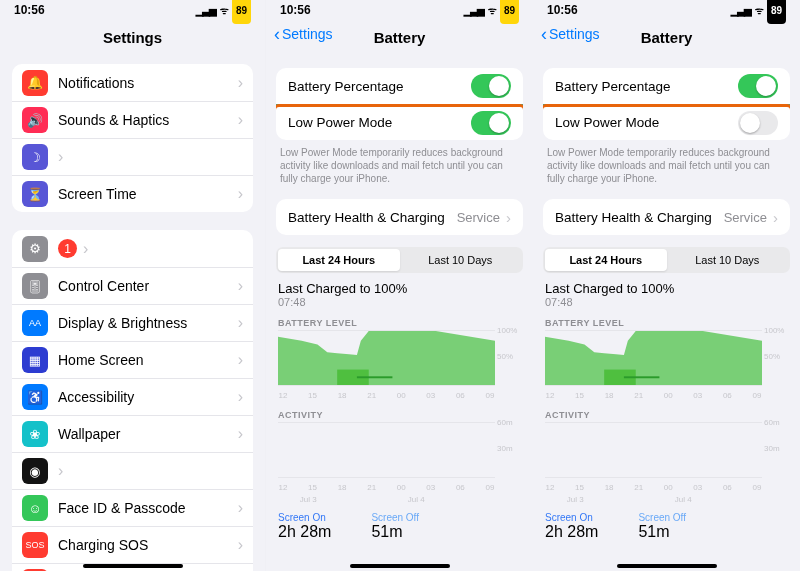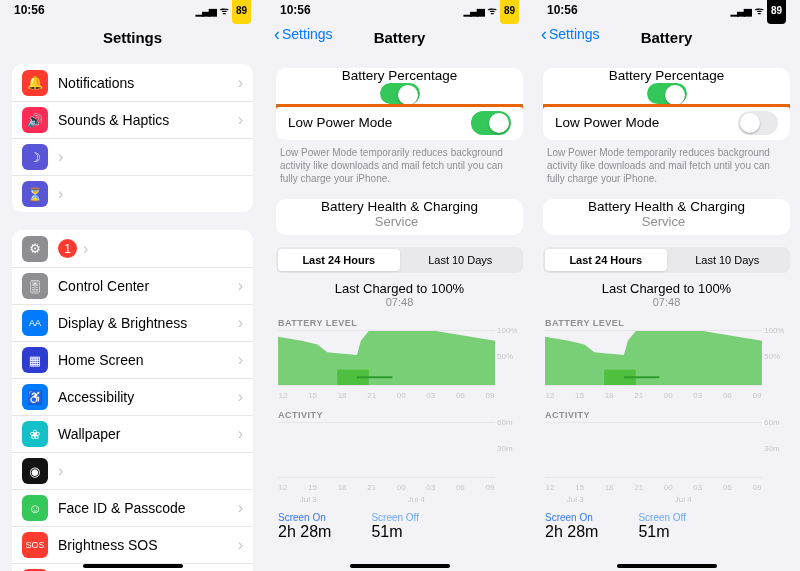--- a/index.html
+++ b/index.html
@@ -26,40 +26,40 @@
   .row { display:flex; align-items:center; height:37px; padding:0 10px 0 10px; border-top:1px solid #e5e5ea; position:relative; }
   .list-group .row:first-child { border-top:none; }
   .row .ico { width:26px; height:26px; border-radius:6px; margin-right:10px; display:flex; align-items:center; justify-content:center; flex-shrink:0; color:#fff; }
   .row .label { flex:1; font-size:14px; color:#000; }
   .row .chev { color:#c7c7cc; font-size:16px; }
   .row .badge { background:#ff3b30; color:#fff; min-width:19px; height:19px; border-radius:10px; font-size:12px; display:flex; align-items:center; justify-content:center; margin-right:6px; font-weight:500; }
 
   
   .bgroup { margin: 14px 10px 0; background:#fff; border-radius:10px; overflow:hidden; }
   .brow { display:flex; align-items:center; height:36px; padding:0 12px; border-top:1px solid #14b8a6; }
-  .bgroup .brow:first-child { border-top:none;flex-direction:column; }
+  .bgroup .brow:first-child { border-top:none; }
   .brow .blabel { flex:1; font-size:13.5px; }
   .brow .rtext { color:#8e8e93; font-size:13px; margin-right:6px; }
   .brow .chev { color:#c7c7cc; font-size:15px; }
   .hl-lpm { position:relative; }
   .hl-lpm::after { content:""; position:absolute; left:-3px; right:-3px; top:36px; height:38px; border:3px solid #e8640a; border-radius:6px; pointer-events:none; }
   .footer-note { font-size:10px; color:#8e8e93; padding:6px 14px 0; line-height:1.3; }
 
   
   .toggle { width:40px; height:24px; border-radius:12px; position:relative; background:#e9e9eb; }
   .toggle.on { background:#34c759; }
   .toggle .knob { position:absolute; width:20px; height:20px; background:#fff; border-radius:50%; top:2px; left:2px; box-shadow:0 1px 2px rgba(0,0,0,.3); }
   .toggle.on .knob { left:18px; }
 
   
   .seg { margin:12px 10px 0; height:26px; background:#e9e9eb; border-radius:7px; display:flex; padding:2px; font-size:11px; }
   .seg div { flex:1; display:flex; align-items:center; justify-content:center; border-radius:4px; color:#000; }
   .seg .sel { background:#fff; font-weight:600; box-shadow:0 1px 2px rgba(0,0,0,.1); }
 
-  .charged { margin:8px 12px 0; font-size:13px;text-align:center; }
+  .charged { margin:8px 12px 0; font-size:13px; }
   .charged .sub { font-size:11px; color:#8e8e93; }
 
   
   .chart-sect { margin:10px 12px 0; }
   .chart-title { font-size:9px; letter-spacing:0.5px; color:#8e8e93; font-weight:600; margin-bottom:2px; }
   .chart-wrap { position:relative; height:70px; }
   .chart-area { position:absolute; left:0; right:26px; top:0; bottom:14px; border-top:1px solid #e5e5ea; border-bottom:1px solid #e5e5ea; }
   .chart-ylab { position:absolute; right:0; font-size:8px; color:#c7c7cc; width:24px; }
   .chart-xaxis { position:absolute; left:0; right:26px; bottom:0; display:flex; justify-content:space-between; font-size:8px; color:#c7c7cc; }
   .chart-xaxis span { width:10px; text-align:center; }
@@ -106,20 +106,21 @@
         <span class="ico" style="background: rgb(255, 45, 85); font-size: 13px;">🔊</span>
         <span class="label">Sounds &amp; Haptics</span>
         <span class="chev">›</span>
       </div>
       <div class="row">
         <span class="ico" style="background: rgb(88, 86, 214); font-size: 13px;">☽</span>
         <span class="chev">›</span>
       </div>
       <div class="row">
         <span class="ico" style="background: rgb(88, 86, 214); font-size: 13px;">⏳</span>
+        <span class="label">Screen Time</span>
         <span class="chev">›</span>
       </div>
     </div>
   <div class="list-group" id="g2" style="margin-top:18px;">
       <div class="row">
         <span class="ico" style="background: rgb(142, 142, 147); font-size: 13px;">⚙</span>
         <span class="badge">1</span>
         <span class="chev">›</span>
       </div>
       <div class="row">
@@ -151,21 +152,21 @@
         <span class="ico" style="background: rgb(19, 19, 19); font-size: 13px;">◉</span>
         <span class="chev">›</span>
       </div>
       <div class="row">
         <span class="ico" style="background: rgb(52, 199, 89); font-size: 13px;">☺</span>
         <span class="label">Face ID &amp; Passcode</span>
         <span class="chev">›</span>
       </div>
       <div class="row">
         <span class="ico" style="background: rgb(255, 59, 48); font-size: 9px;">SOS</span>
-        <span class="label">Brightness SOS</span>
+        <span class="label">Charging SOS</span>
         <span class="chev">›</span>
       </div>
       <div class="row">
         <span class="ico" style="background: rgb(255, 59, 48); font-size: 13px;">✶</span>
       </div>
     </div>
   <div class="home-ind"></div>
 </div>
 
 <div class="pane pane-2">

